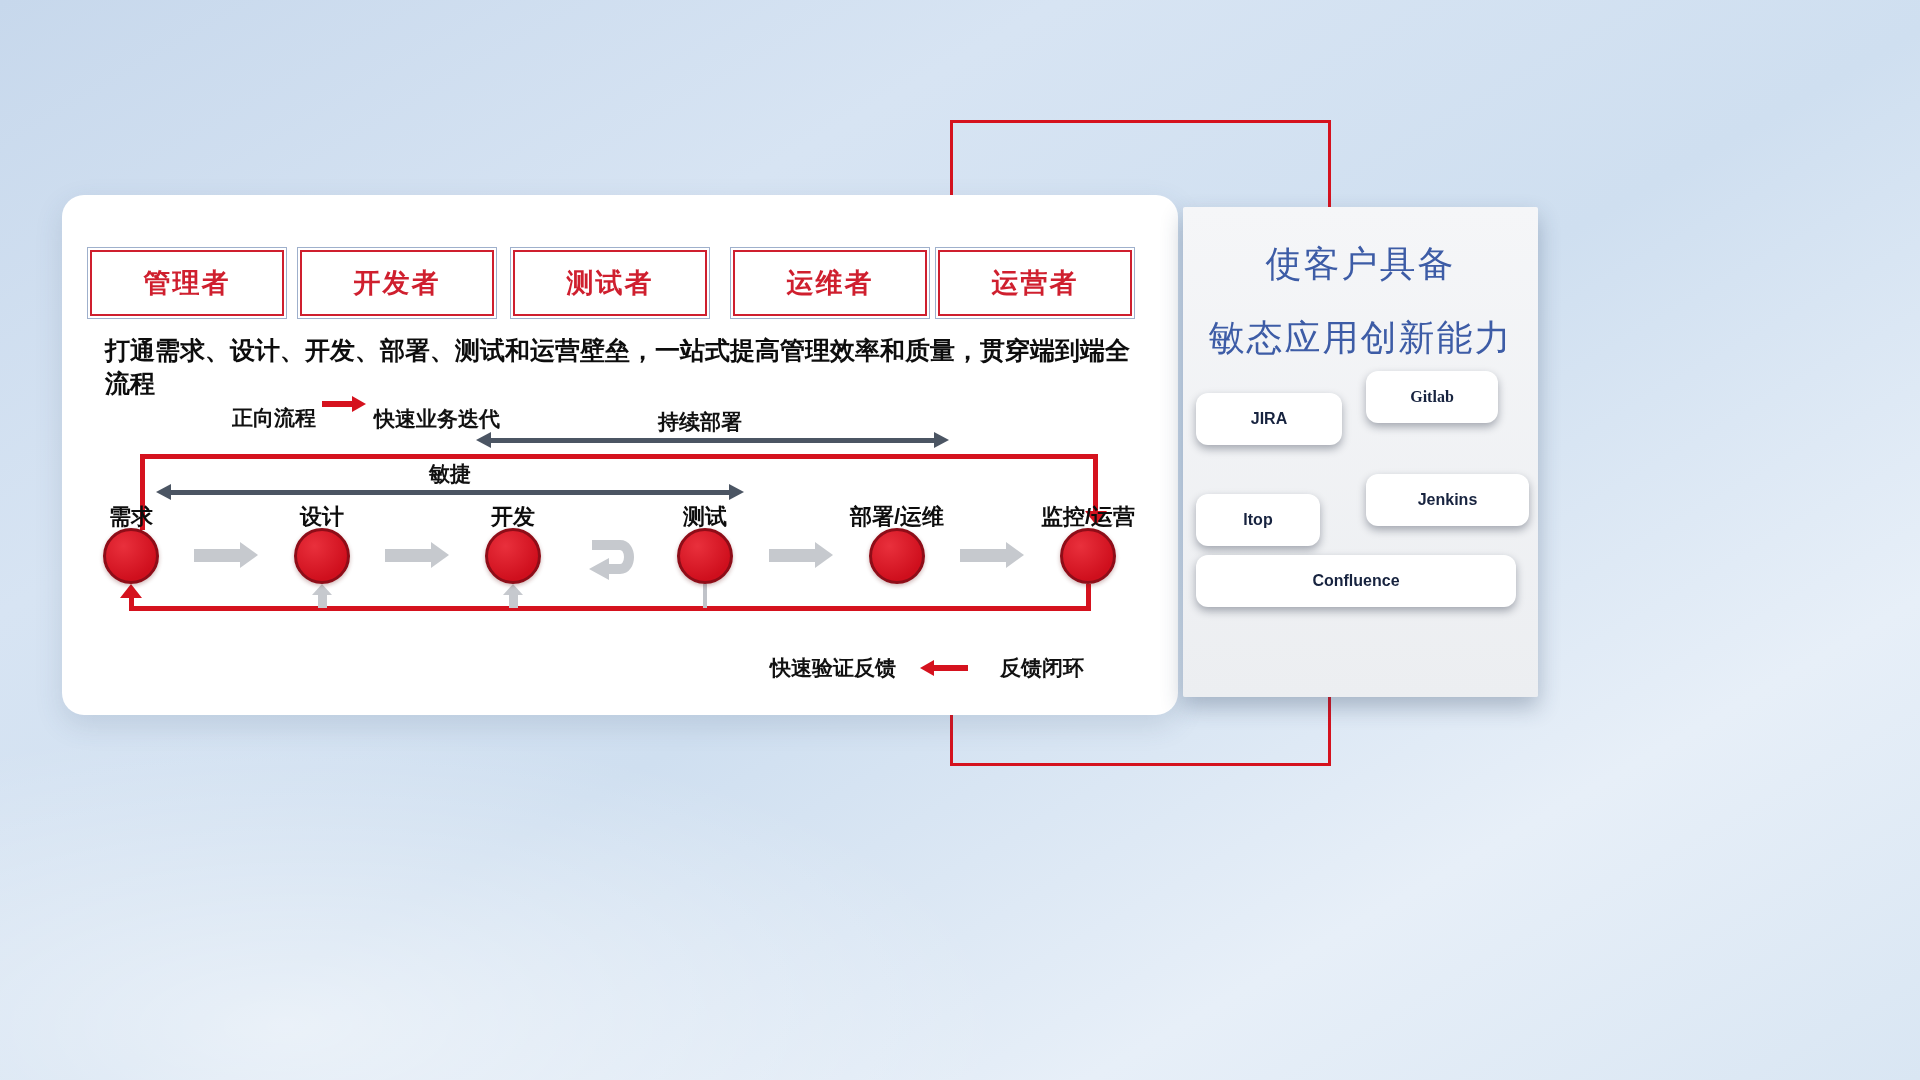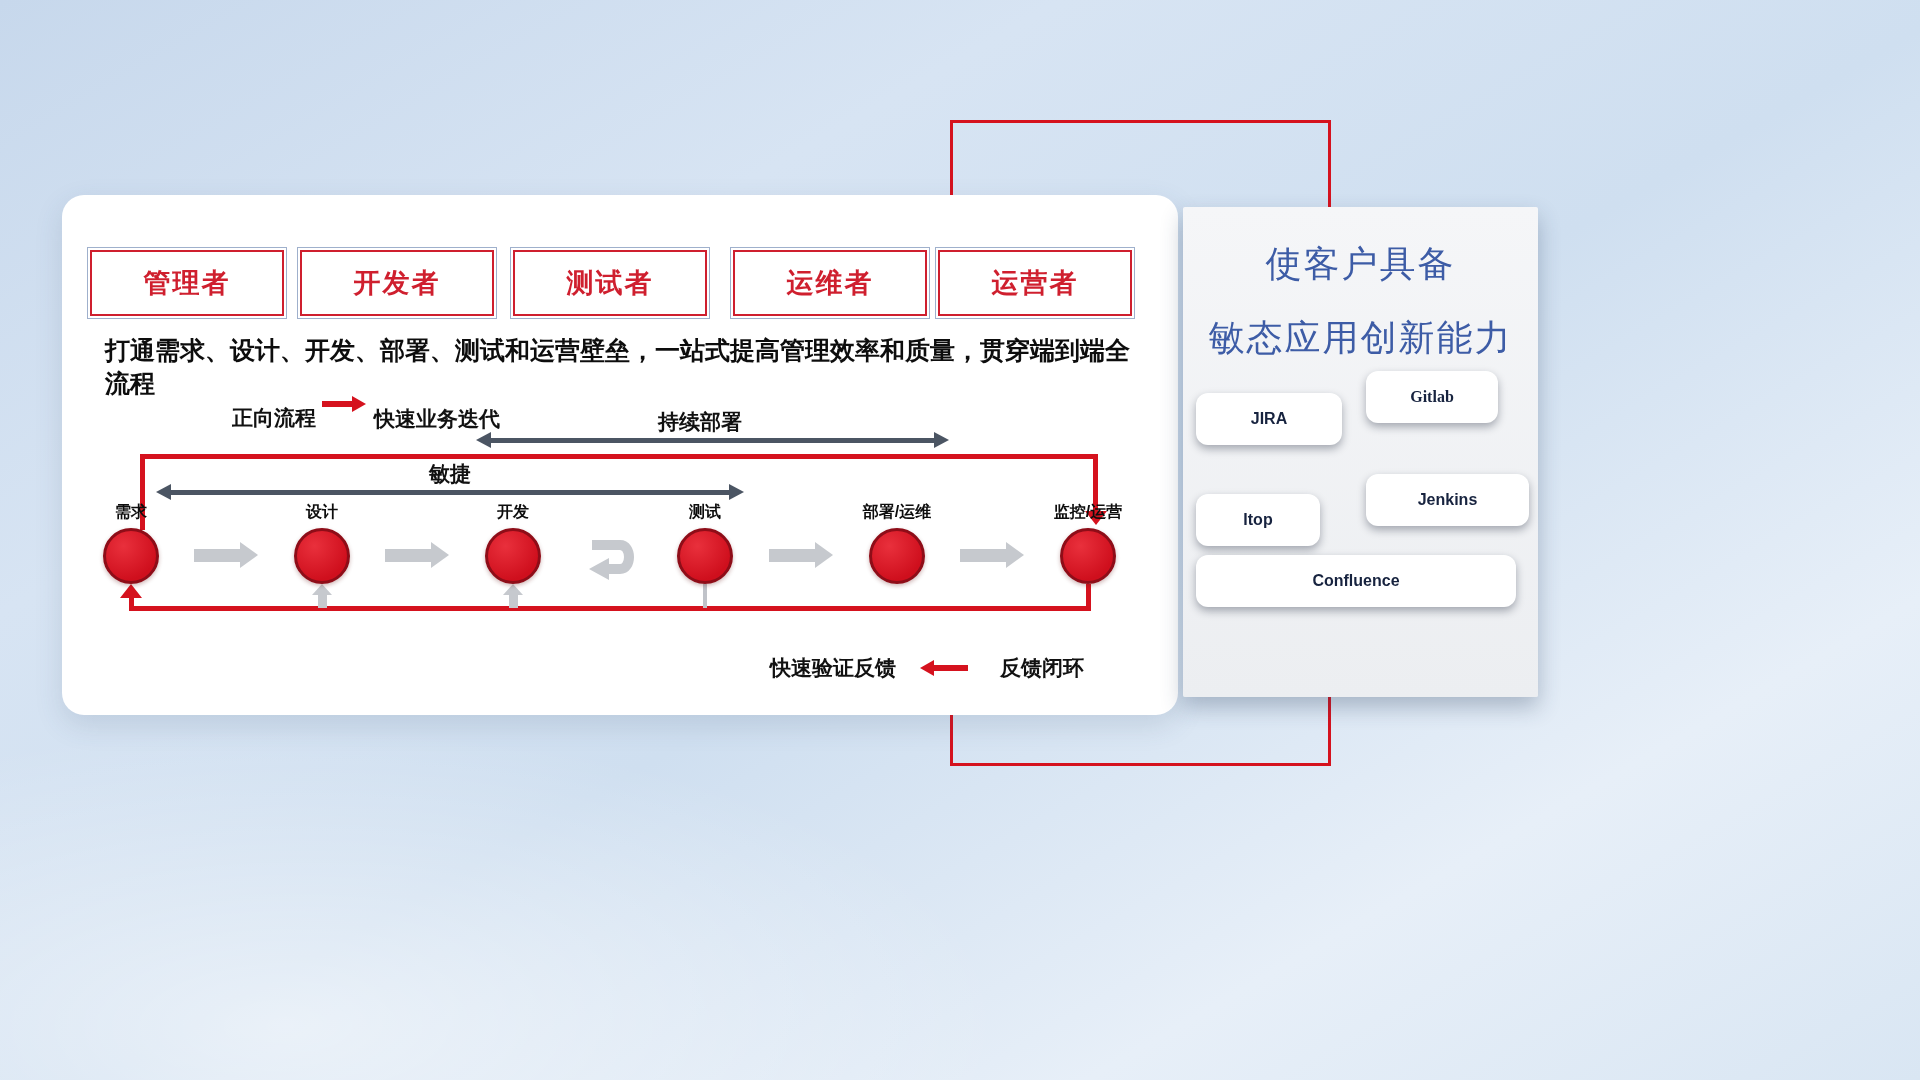--- a/index.html
+++ b/index.html
@@ -44,21 +44,21 @@
   
   .red-shaft { position:absolute; background:#d5121e; height:6px; }
   .red-head-r { border-top:8px solid transparent; border-bottom:8px solid transparent; border-left:14px solid #d5121e; }
   .red-head-l { border-top:8px solid transparent; border-bottom:8px solid transparent; border-right:14px solid #d5121e; }
 
   
   .red-down { border-left:11px solid transparent; border-right:11px solid transparent; border-top:14px solid #d5121e; }
   .red-up   { border-left:11px solid transparent; border-right:11px solid transparent; border-bottom:14px solid #d5121e; }
 
   
-  .stage-label { top:502px; width:160px; font-size:16px; font-weight:bold; color:#0d0d0d; text-align:center; z-index:6; }
+  .stage-label { top:502px; width:160px; font-size:22px; font-weight:bold; color:#0d0d0d; text-align:center; z-index:6; }
   .node {
     top:528px; width:56px; height:56px; border-radius:50%; z-index:6;
     background:radial-gradient(circle at 35% 30%, #e9303c, #cf0f1d 72%);
     border:3px solid #8e0d18; box-sizing:border-box;
     box-shadow:0 2px 4px rgba(100,20,20,0.3);
   }
 
   
   .garrow { top:542px; width:64px; height:27px; z-index:5; }
   .garrow .shaft { position:absolute; left:0; top:7px; width:46px; height:13px; background:#c6c9ce; }

